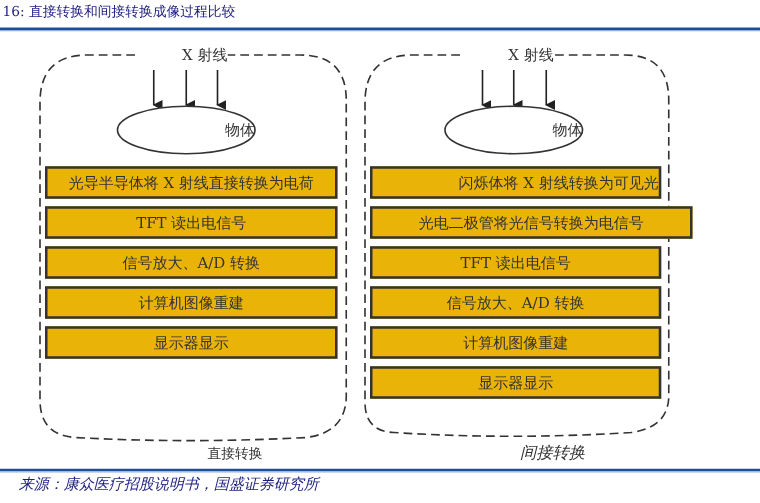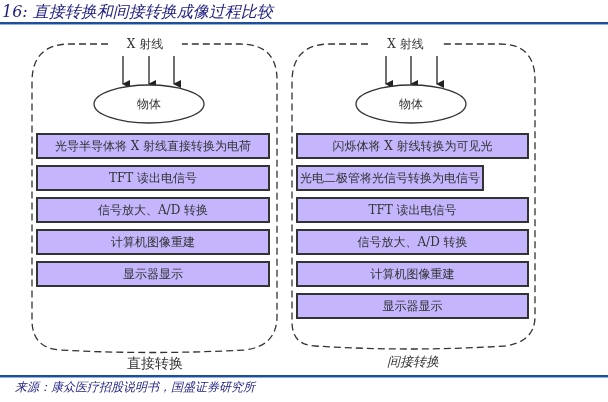--- a/index.html
+++ b/index.html
@@ -1,29 +1,29 @@
 <!DOCTYPE html>
 <html><head>
 <meta charset="utf-8">
 <style>
   html, body { margin:0; padding:0; background:#ffffff; }
   body { width:608px; height:402px; position:relative; overflow:hidden;
          font-family:"DejaVu Serif","Liberation Serif",serif; color:#333; }
-  .title { position:absolute; left:2px; top:2px; font-size:16px; font-style:italic;
+  .title { position:absolute; left:2px; top:2px; font-size:11px; 
            color:#1d1d80; font-family:"DejaVu Serif","Liberation Serif",serif; white-space:nowrap; }
   .rule { position:absolute; left:0; width:608px; height:3px;
           border-top:2px solid #1f4e9a; border-bottom:1px solid #8fb0e0; box-sizing:border-box; }
   .rule.top { top:22px; }
   .rule.bottom { top:375px; }
   .source { position:absolute; left:15px; top:379px; font-size:12px; font-style:italic;
             color:#1d1d80; white-space:nowrap; }
   svg.diagram { position:absolute; left:0; top:0; }
   .box { position:absolute; height:26px; border:2px solid #333; box-sizing:border-box;
-         background:#c4b5fd; font-size:12px; line-height:22px; text-align:center; white-space:nowrap; color:#333; }
-  .lbl { position:absolute; font-size:12px; text-align:center; white-space:nowrap; color:#333; }
+         background:#eab308; font-size:12px; line-height:22px; text-align:center; white-space:nowrap; color:#333; }
+  .lbl { position:absolute; font-size:12px; text-align:right; white-space:nowrap; color:#333; }
 </style>
 </head>
 <body>
 
 <div class="title">16:  直接转换和间接转换成像过程比较</div>
 <div class="rule top"></div>
 
 <svg class="diagram" width="608" height="402">
   <defs>
     <marker id="ah" markerWidth="8" markerHeight="8" refX="4" refY="7" orient="auto" markerUnits="userSpaceOnUse">
@@ -49,27 +49,27 @@
 
 <div class="lbl" style="left:108px;top:36px;width:74px;background:#fff;">X 射线</div>
 <div class="lbl" style="left:94px;top:96px;width:110px;">物体</div>
 
 <div class="box" style="left:36px;top:133px;width:234px;">光导半导体将 X 射线直接转换为电荷</div>
 <div class="box" style="left:36px;top:165px;width:234px;">TFT 读出电信号</div>
 <div class="box" style="left:36px;top:197px;width:234px;">信号放大、A/D 转换</div>
 <div class="box" style="left:36px;top:229px;width:234px;">计算机图像重建</div>
 <div class="box" style="left:36px;top:261px;width:234px;">显示器显示</div>
 
-<div class="lbl" style="left:100px;top:355px;width:110px;font-size:14px;">直接转换</div>
+<div class="lbl" style="left:100px;top:355px;width:110px;font-size:11px;">直接转换</div>
 
 <div class="lbl" style="left:368px;top:36px;width:75px;background:#fff;">X 射线</div>
 <div class="lbl" style="left:356px;top:96px;width:110px;">物体</div>
 
-<div class="box" style="left:296px;top:133px;width:233px;">闪烁体将 X 射线转换为可见光</div>
-<div class="box" style="left:296px;top:165px;width:188px;">光电二极管将光信号转换为电信号</div>
+<div class="box" style="left:296px;top:133px;width:233px;text-align:right;">闪烁体将 X 射线转换为可见光</div>
+<div class="box" style="left:296px;top:165px;width:258px;">光电二极管将光信号转换为电信号</div>
 <div class="box" style="left:296px;top:197px;width:233px;">TFT 读出电信号</div>
 <div class="box" style="left:296px;top:229px;width:233px;">信号放大、A/D 转换</div>
 <div class="box" style="left:296px;top:261px;width:233px;">计算机图像重建</div>
 <div class="box" style="left:296px;top:293px;width:233px;">显示器显示</div>
 
 <div class="lbl" style="left:358px;top:353px;width:110px;font-size:13px;font-style:italic;">间接转换</div>
 
 <div class="rule bottom"></div>
 <div class="source">来源：康众医疗招股说明书，国盛证券研究所</div>
 

